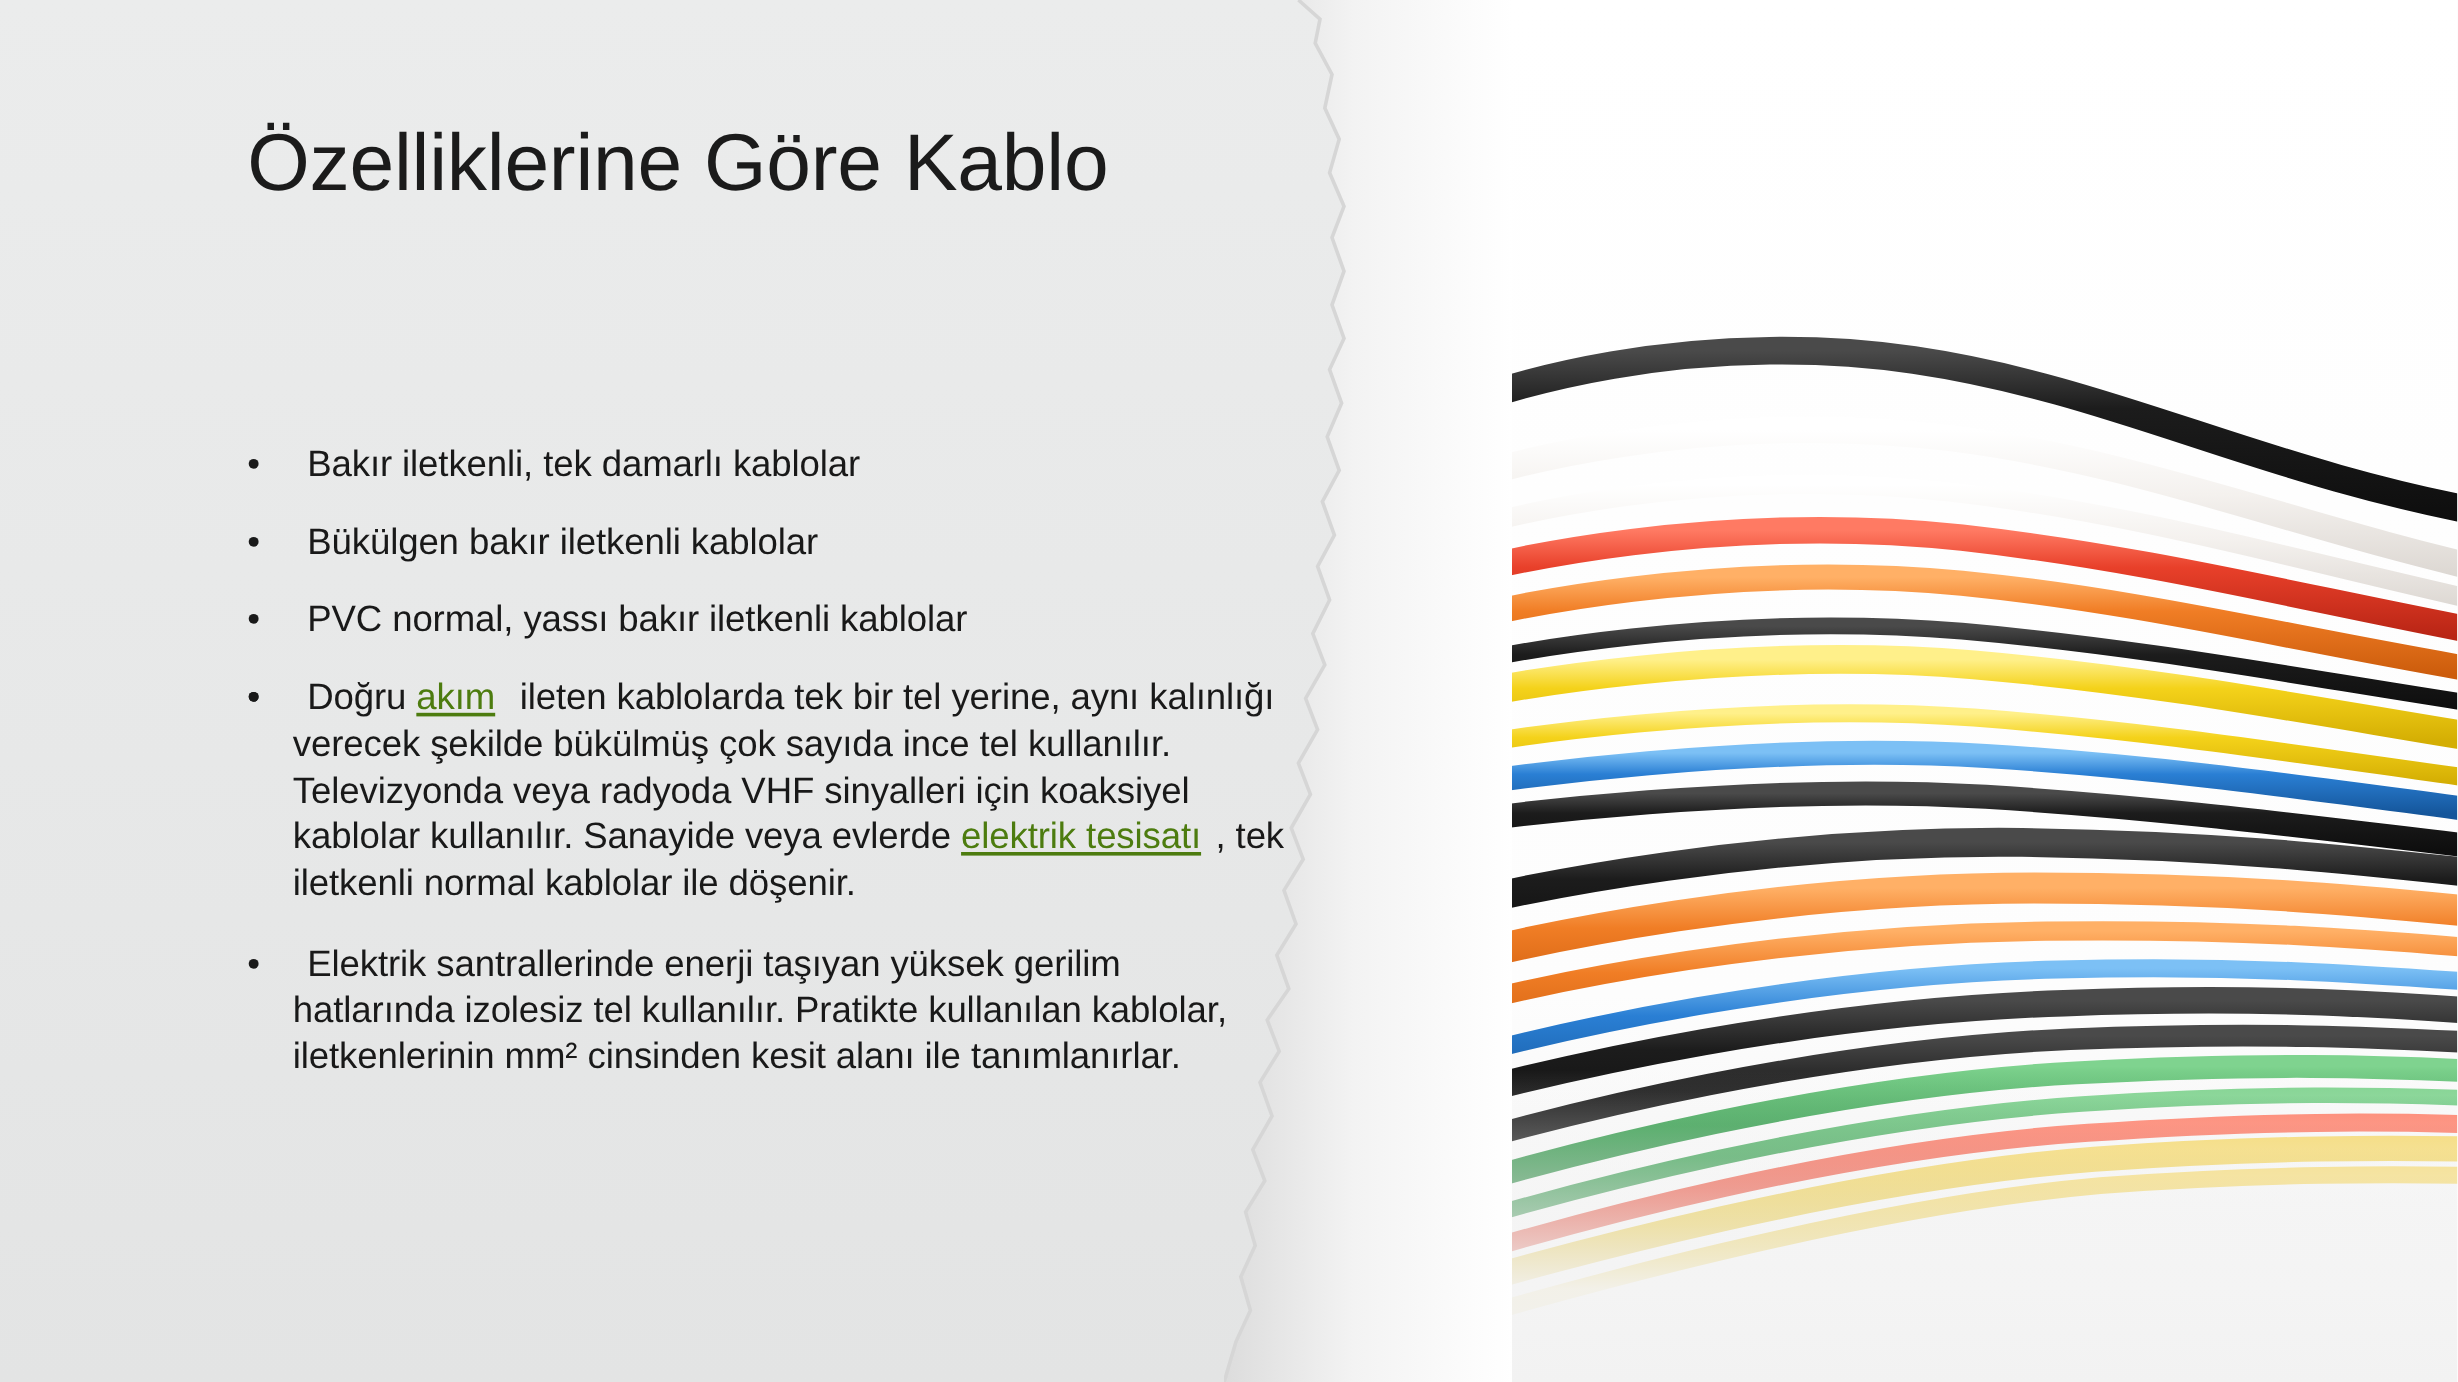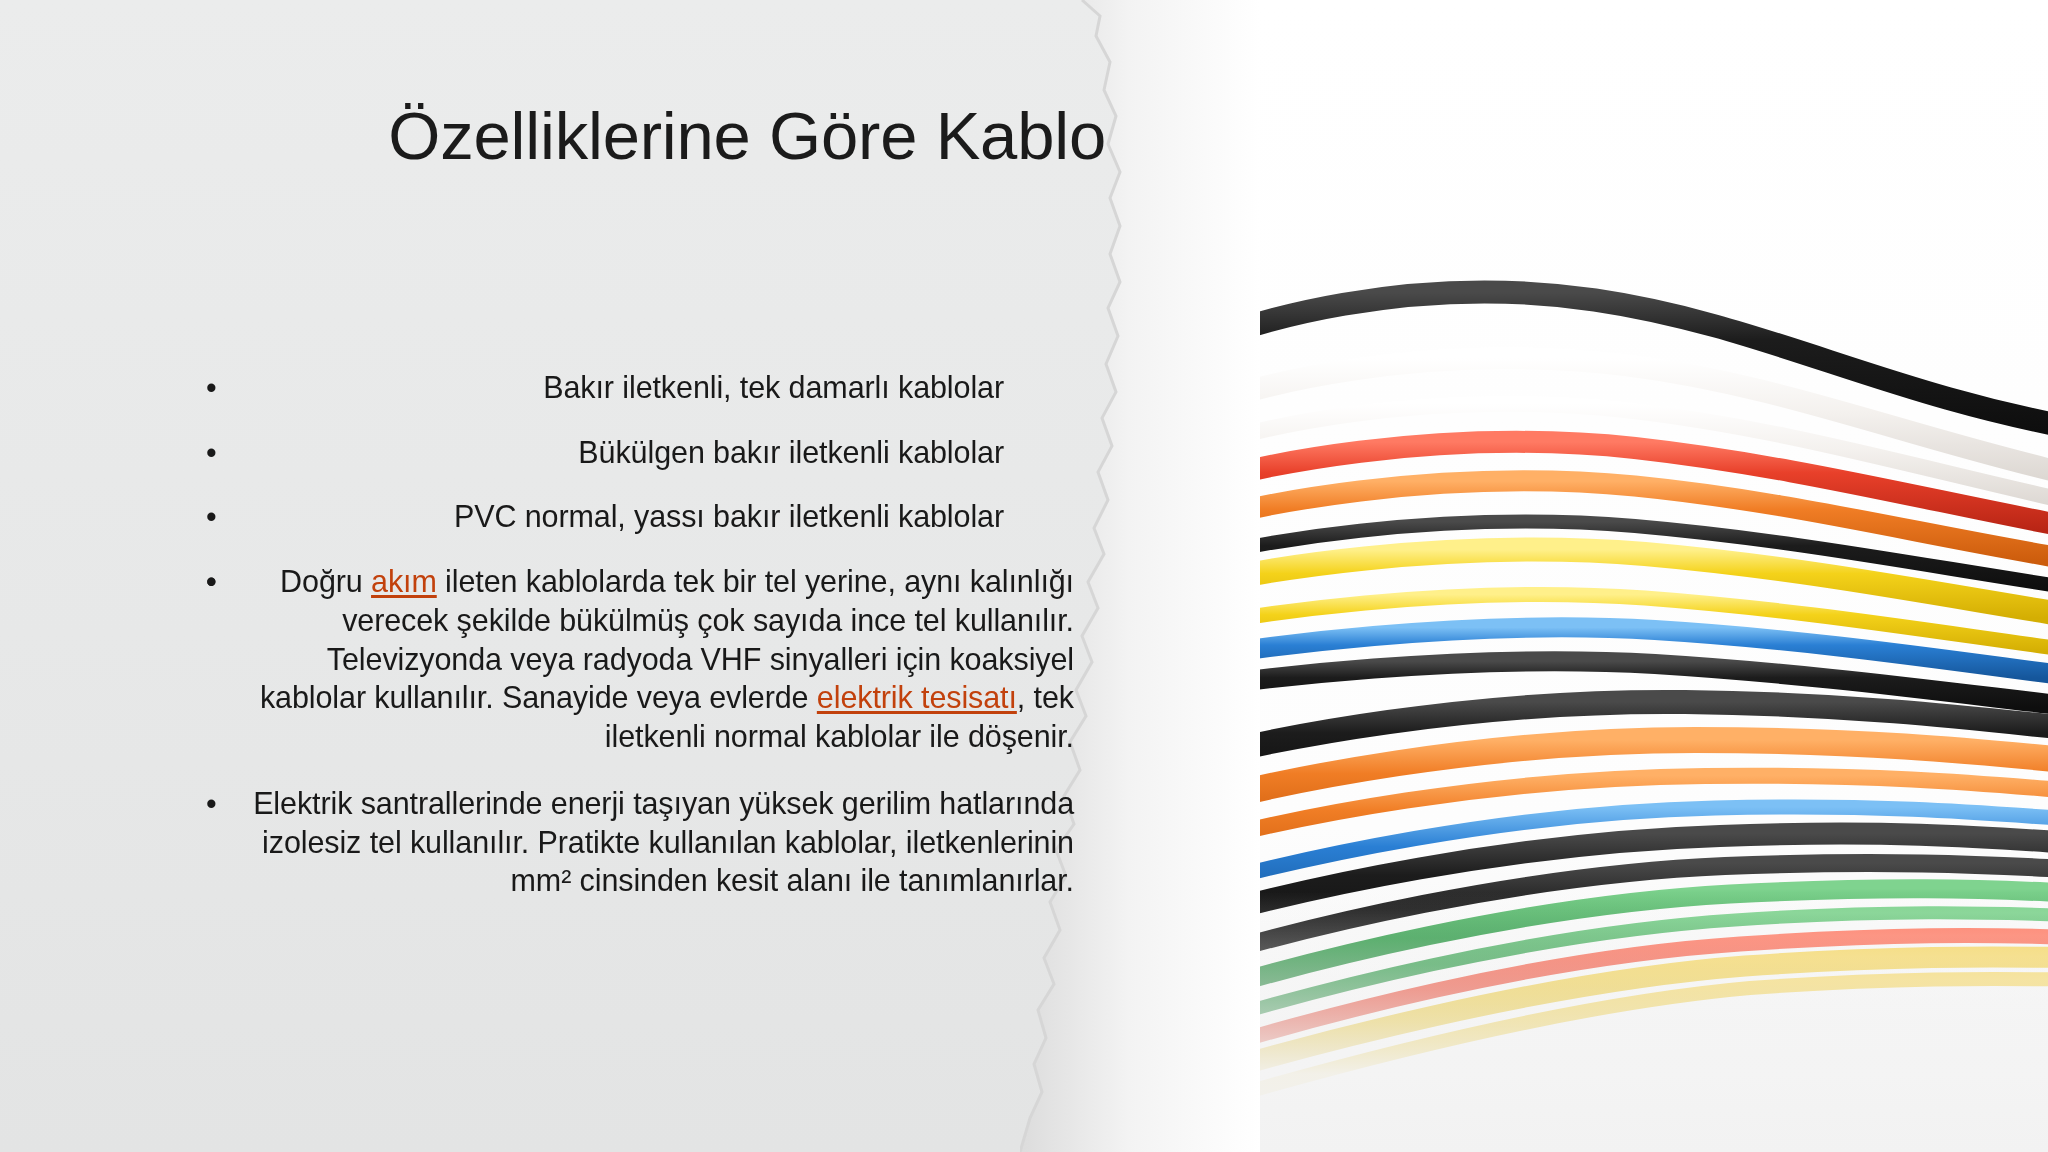--- a/index.html
+++ b/index.html
@@ -7,21 +7,20 @@
     padding: 0;
     background: #ffffff;
   }
   #slide {
     position: relative;
     width: 2048px;
     height: 1152px;
     overflow: hidden;
     background: #ffffff;
     font-family: "Liberation Sans", sans-serif;
-    text-align: right;
   }
 
   
   .bg-left {
     position: absolute;
     left: 0; top: 0;
     width: 1135px;
     height: 1152px;
     background: #e9eaea;
   }
@@ -99,23 +98,23 @@
   }
   .bullet .dot {
     position: absolute;
     left: 6px;
     top: 0;
     font-size: 30.5px;
     line-height: 1.27;
     color: #191919;
   }
   .bullet.para { margin-bottom: 28px; }
-  .bullet .txt { display: inline; }
+  .bullet .txt { display: inline; margin-left: 12px; }
   a.link {
-    color: #c2410c;
+    color: #4d7c0f;
     text-decoration: underline;
     text-underline-offset: 3px;
   }
   .w1 { max-width: 760px; }
   .w2 { max-width: 800px; }
   .w3 { max-width: 830px; }
 </style>
 </head>
 <body>
 

